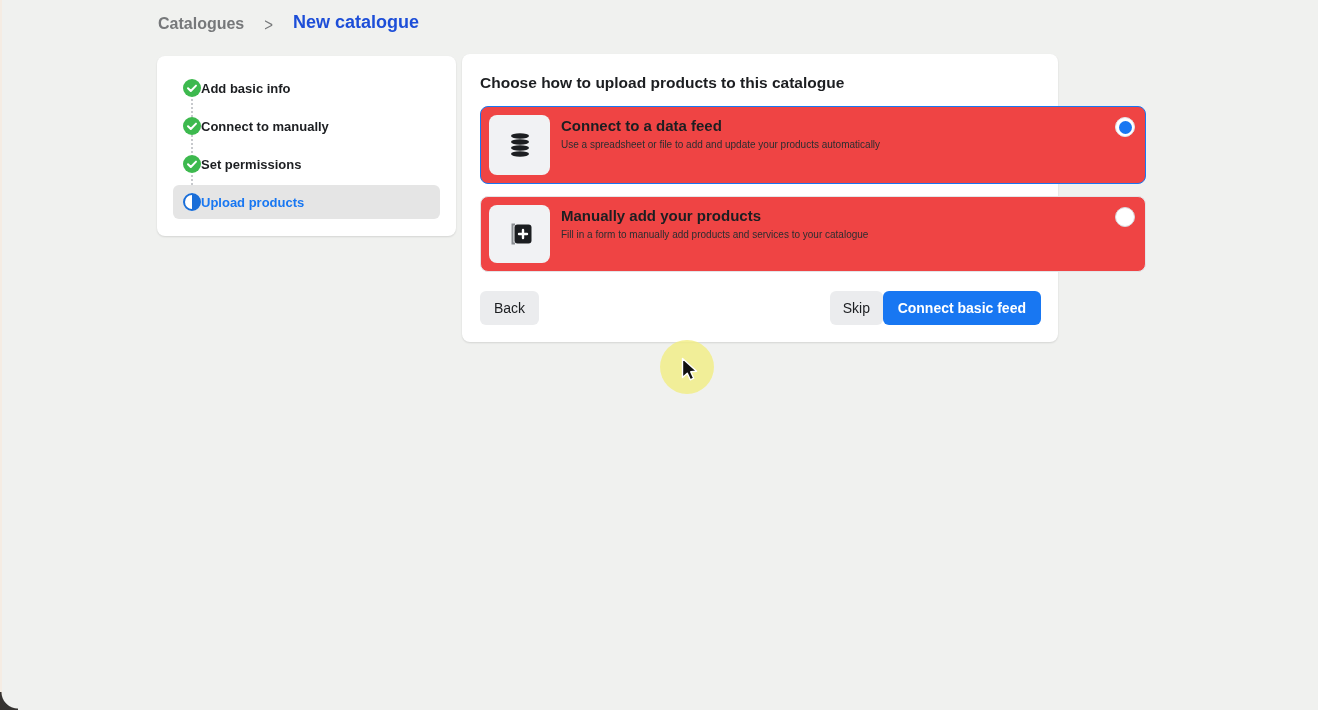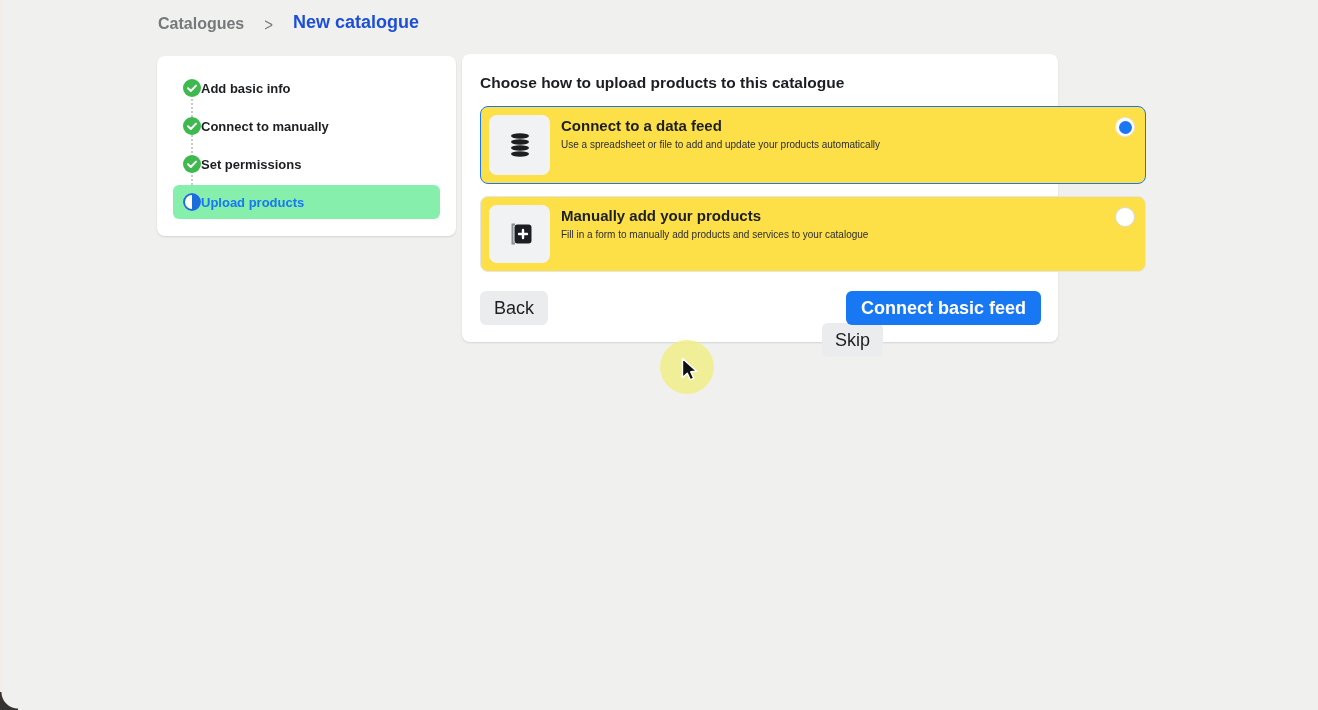--- a/index.html
+++ b/index.html
@@ -26,46 +26,46 @@
 
   
   .card { position:absolute; background:#fff; border-radius:8px; box-shadow:0 1px 2px rgba(0,0,0,.12); }
   .sidebar-card { left:157px; top:56px; width:299px; height:180px; }
   .main-card { left:462px; top:54px; width:596px; height:288px; }
 
   
   .steps { position:relative; padding-top:13px; }
   .connector { position:absolute; left:34px; top:32px; height:112px; width:0; border-left:2px dotted #c7c9cd; }
   .step { position:relative; height:38px; margin:0 16px; padding-left:10px; display:flex; align-items:center; border-radius:6px; }
-  .step.current { background:#86efac; height:34px; margin-top:2px; margin-bottom:18px; }
+  .step.current { background:#e5e5e5; height:34px; margin-top:2px; margin-bottom:18px; }
   .step-icon { width:18px; height:18px; border-radius:50%; background:#fff; flex:0 0 18px; display:flex; }
   .step-label { font-size:13px; font-weight:700; color:#1c1e21; }
   .step.current .step-label { color:#1877f2; }
 
   
   .card-title { position:absolute; left:18px; top:20px; font-size:15.5px; font-weight:700; }
-  .option { position:absolute; left:18px; width:666px; border-radius:8px; background:#fde047; }
+  .option { position:absolute; left:18px; width:666px; border-radius:8px; background:#ef4444; }
   .option.selected { top:52px; height:78px; border:1.6px solid #1877f2; }
   .option.unselected { top:142px; height:76px; border:1px solid #e3e5e8; }
   .opt-tile { position:absolute; left:8px; top:8px; bottom:8px; width:61px; background:#f1f2f4; border-radius:8px;
     display:flex; align-items:center; justify-content:center; }
   .opt-texts { position:absolute; left:80px; top:10px; right:44px; }
   .opt-title { font-size:15px; font-weight:700; color:#1c1e21; }
   .opt-desc { font-size:10px; color:#2b2d30; margin-top:5px; }
   .radio { position:absolute; right:10px; top:10px; width:20px; height:20px; border-radius:50%;
     border:1.5px solid #d6d9dd; background:#fff; display:flex; align-items:center; justify-content:center; }
   .radio.on { border-color:#e2e5e9; }
   .radio.on .dot { width:13px; height:13px; border-radius:50%; background:#1877f2; }
 
   
   .btn { position:absolute; top:237px; height:34px; border:none; border-radius:6px;
-    font-family:"Liberation Sans", sans-serif; font-size:18px; display:flex; align-items:center; cursor:pointer; }
+    font-family:"Liberation Sans", sans-serif; font-size:14px; display:flex; align-items:center; cursor:pointer; }
   .btn.gray { background:#ebecee; color:#1c1e21; font-weight:400; }
   .btn-back { left:18px; padding:0 14px; }
-  .btn-skip { right:175px; padding:0 13px;margin-top:32px; }
+  .btn-skip { right:175px; padding:0 13px; }
   .btn-primary { right:17px; padding:0 15px; background:#1877f2; color:#fff; font-weight:700; }
 
   
   .click-halo { position:absolute; left:660px; top:340px; width:54px; height:54px; border-radius:50%;
     background:#f2ee85; opacity:.82; filter:blur(.5px); }
   .cursor { position:absolute; left:681px; top:357px; width:17px; height:25px; }
 </style>
 </head>
 <body>
 

